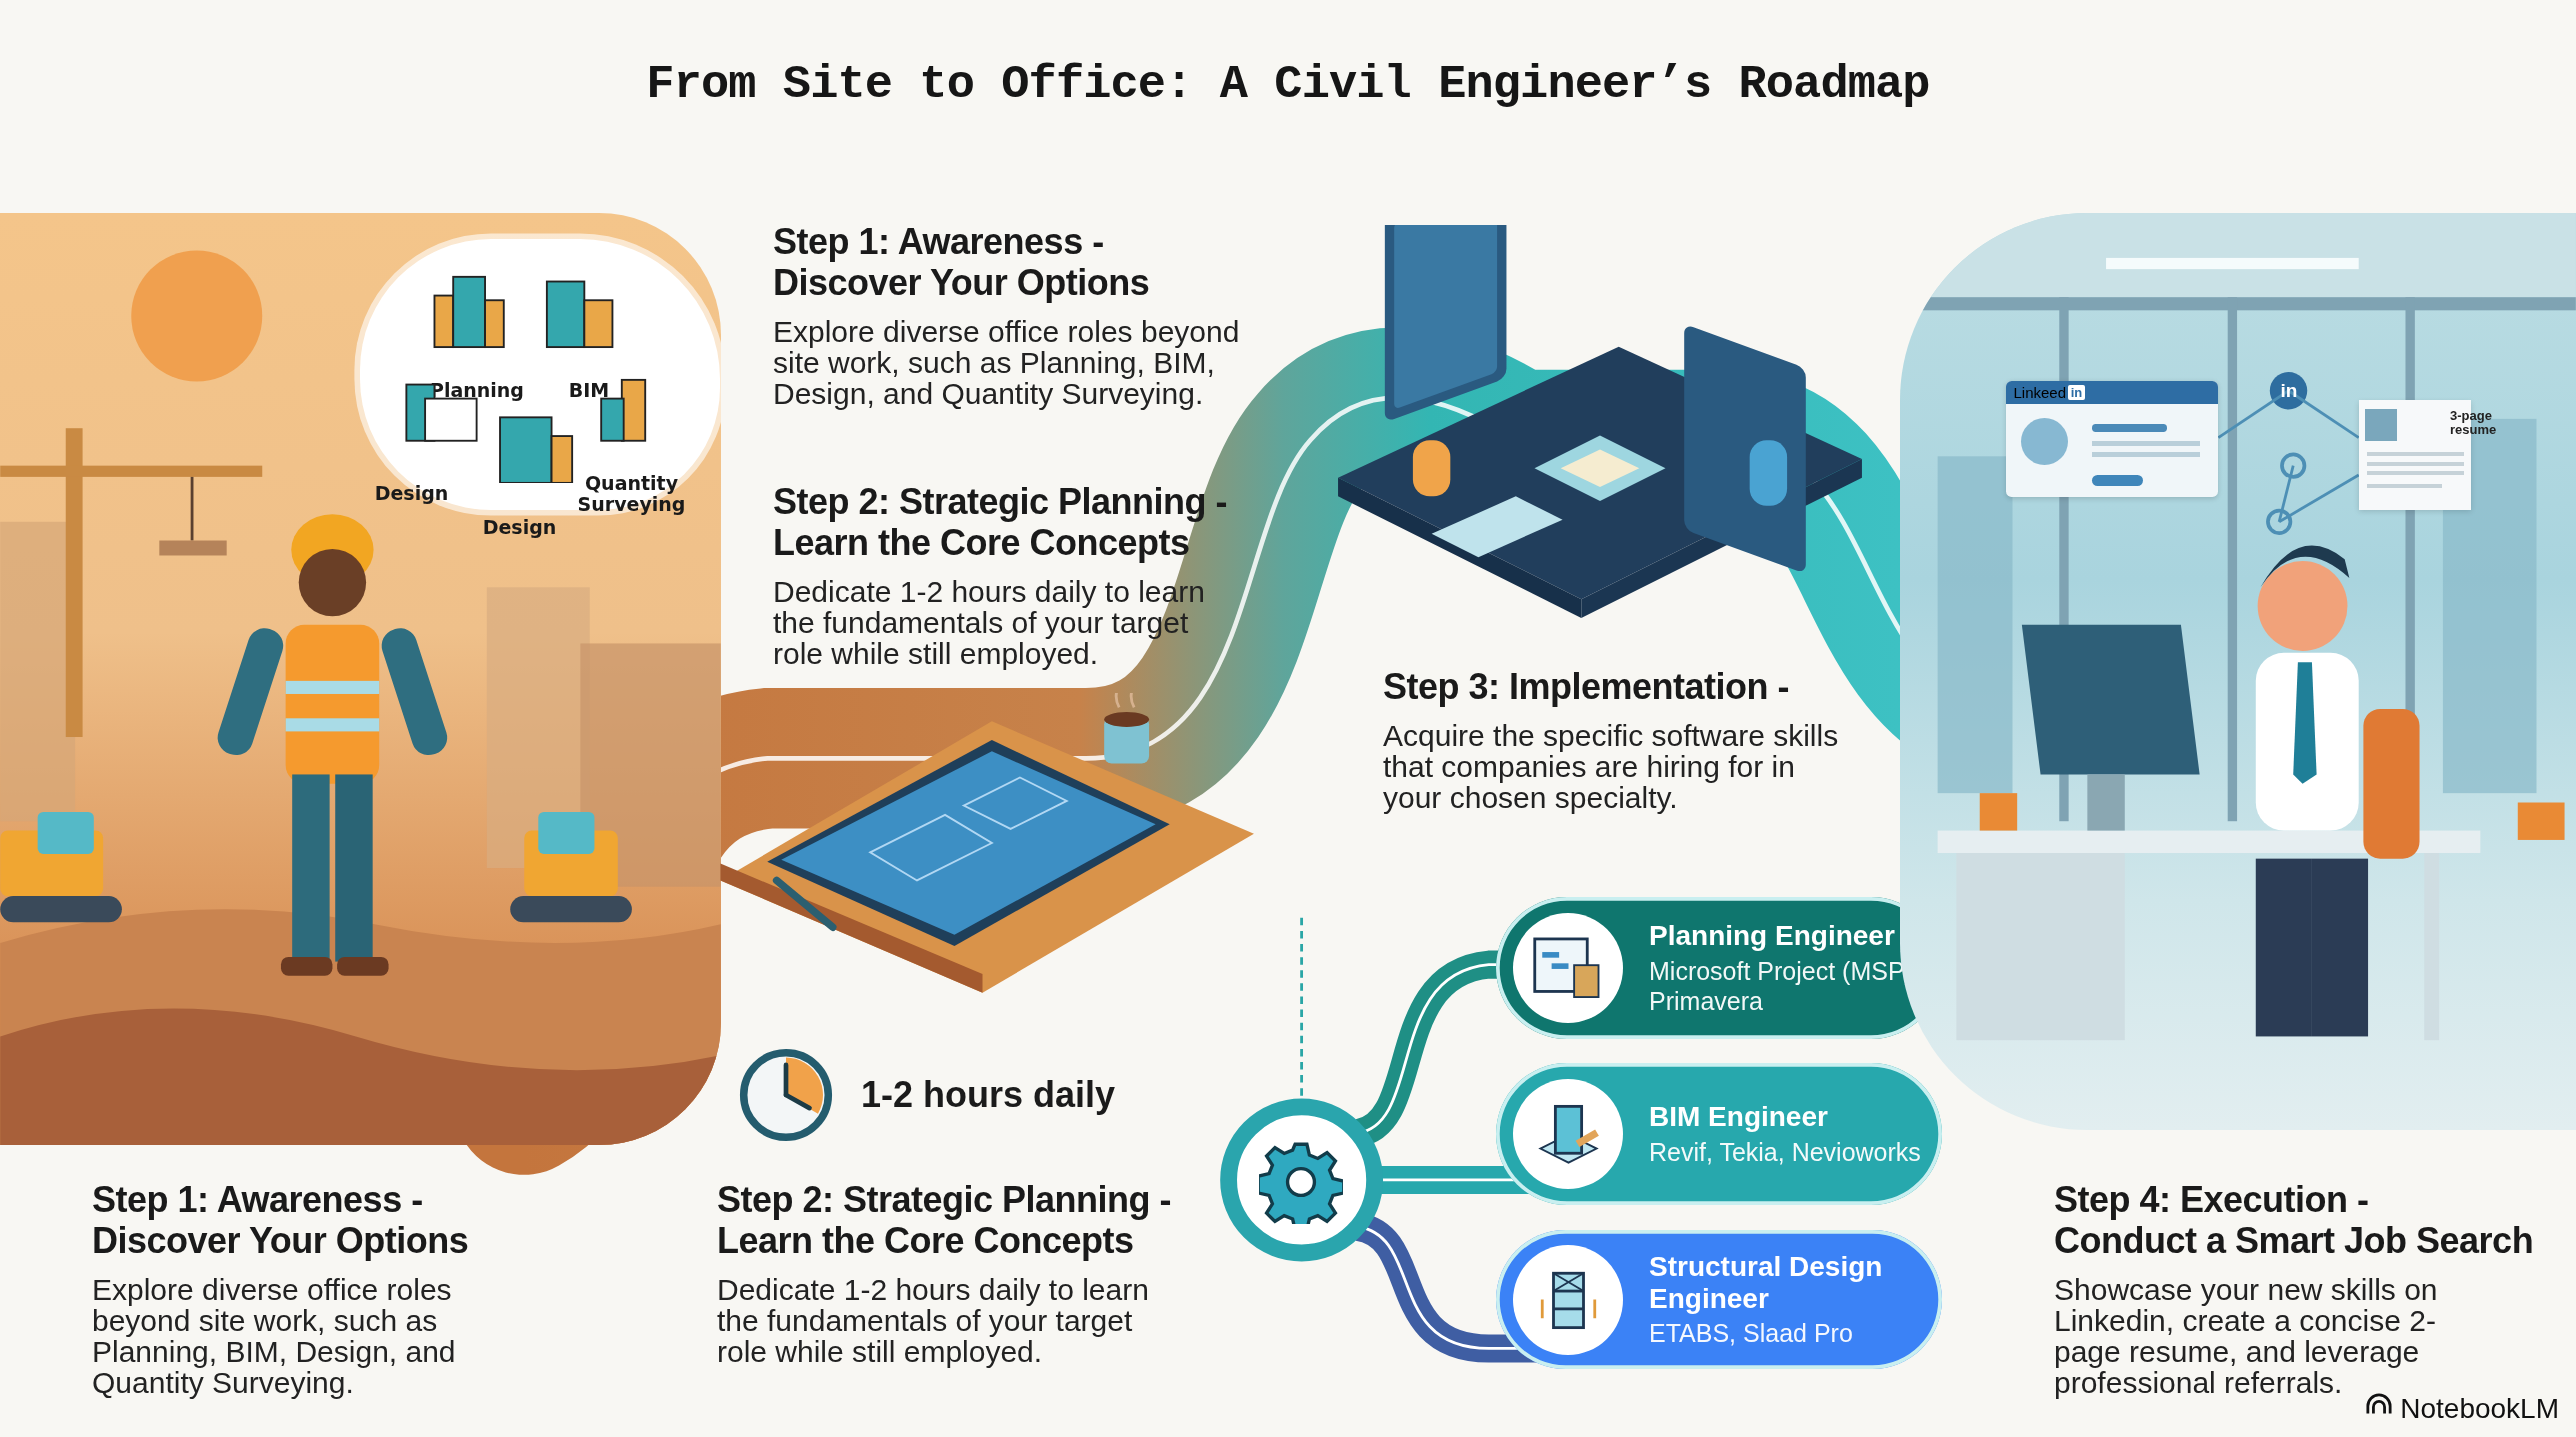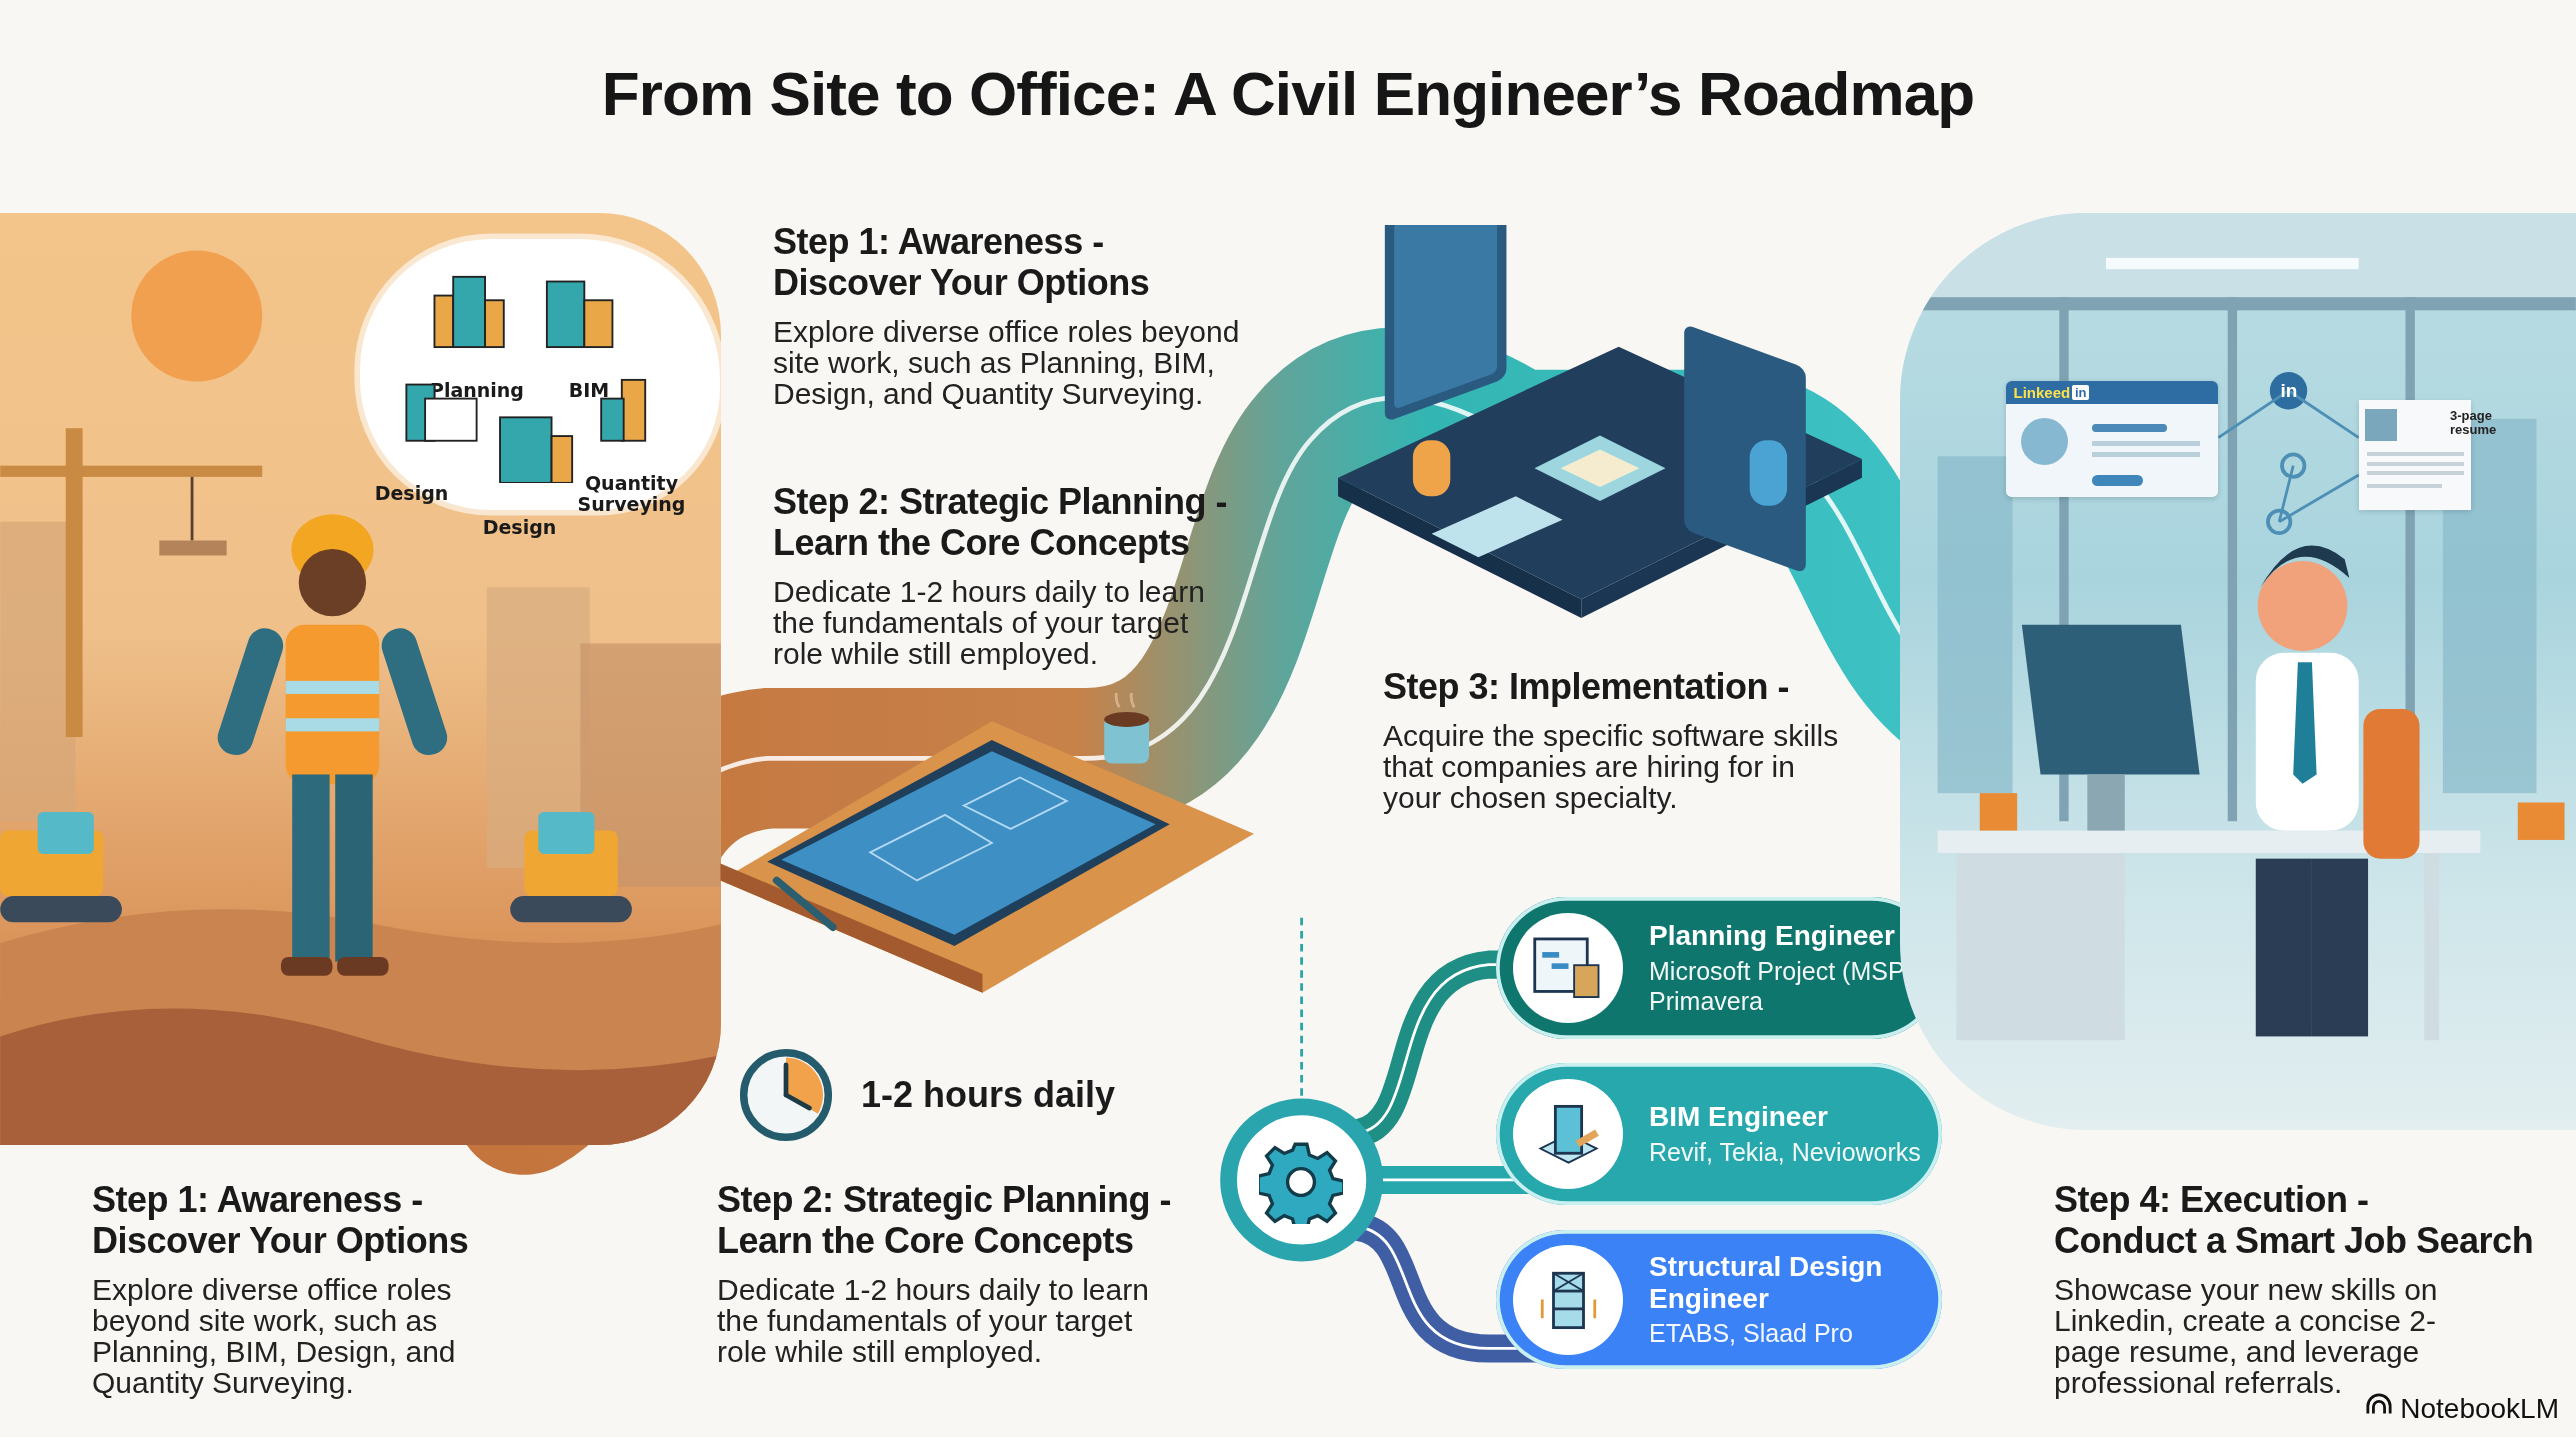--- a/index.html
+++ b/index.html
@@ -7,23 +7,23 @@
   body {
     background: #f8f7f3;
     font-family: "Liberation Sans", "DejaVu Sans", sans-serif;
     color: #1b1b1b;
     position: relative;
   }
   .abs { position: absolute; }
   .title {
     left: 0; top: 58px; width: 100%;
     text-align: center;
-    font-family: Liberation Sans, sans-serif;
+    font-family: Liberation Mono, monospace;
     font-weight: bold;
-    font-size: 62px;
+    font-size: 47px;
     letter-spacing: -0.9px;
     color: #161616;
   }
   .panel-site {
     left: 0; top: 213px; width: 721px; height: 932px;
     border-radius: 0 122px 122px 0;
     background: linear-gradient(180deg, #f4c58a 0%, #efc08a 45%, #d99258 80%, #c87a45 100%);
     overflow: hidden;
   }
   .panel-office {
@@ -317,21 +317,21 @@
     <circle cx="405" cy="330" r="12" fill="none" stroke="#4d8fb5" stroke-width="4"></circle>
     <line x1="415" y1="190" x2="340" y2="240" stroke="#4d8fb5" stroke-width="3"></line>
     <line x1="415" y1="190" x2="490" y2="240" stroke="#4d8fb5" stroke-width="3"></line>
     <line x1="420" y1="270" x2="405" y2="330" stroke="#4d8fb5" stroke-width="3"></line>
     <line x1="405" y1="330" x2="490" y2="280" stroke="#4d8fb5" stroke-width="3"></line>
   </svg>
 
   
   <div class="abs" style="left:106px;top:168px;width:212px;height:116px;background:#f0f6f9;border-radius:5.6px;box-shadow:0 1.9px 5.6px rgba(0,0,0,0.15);overflow:hidden;">
     <div style="height:22.5px;background:#2e6da4;display:flex;align-items:center;padding-left:7.5px;gap:1.9px;">
-      <span style="color:#fde047;font-size:15px;font-weight:bold;">Linkeed</span>
+      <span style="color:#000000;font-size:15px;font-weight:normal;">Linkeed</span>
       <span style="background:#fff;color:#2e6da4;font-size:13px;font-weight:bold;padding:0 2.8px;border-radius:1.9px;">in</span>
     </div>
     <div style="position:absolute;left:15px;top:37px;width:47px;height:47px;border-radius:50%;background:#87b8d2;"></div>
     <div style="position:absolute;left:86px;top:43px;width:75px;height:7.5px;background:#4b8ab8;border-radius:3.7px;"></div>
     <div style="position:absolute;left:86px;top:60px;width:108px;height:4.7px;background:#b9cfda;"></div>
     <div style="position:absolute;left:86px;top:71px;width:108px;height:4.7px;background:#b9cfda;"></div>
     <div style="position:absolute;left:86px;top:94px;width:51px;height:11.2px;background:#3f86ba;border-radius:5.6px;"></div>
   </div>
   <div class="abs" style="left:373px;top:167px;width:32px;height:24px;color:#fff;font-weight:bold;font-size:19px;text-align:center;">in</div>
 

